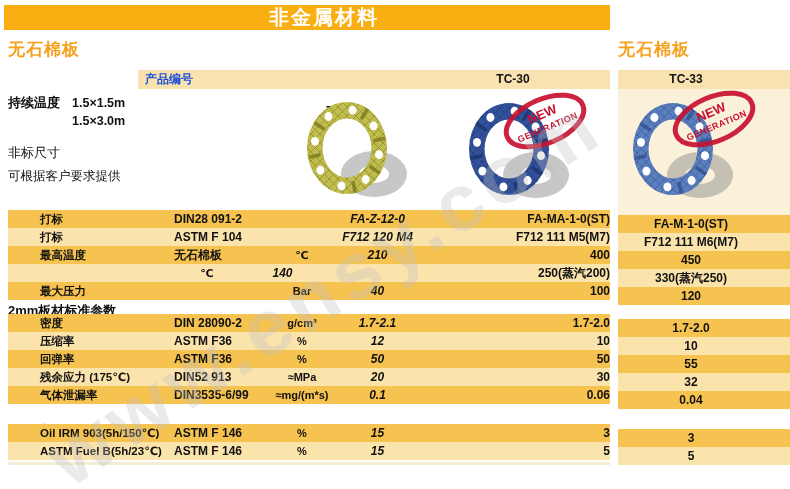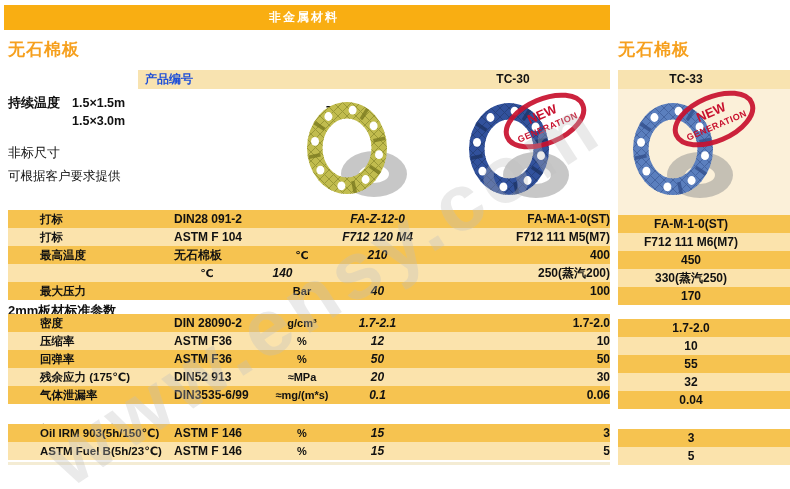--- a/index.html
+++ b/index.html
@@ -1,21 +1,21 @@
 <!DOCTYPE html>
 <html><head>
 <meta charset="utf-8">
 <style>
   html,body{margin:0;padding:0;background:#fff;}
   .page{position:relative;width:790px;height:489px;background:#fff;overflow:hidden;
         font-family:"Liberation Sans","DejaVu Sans",sans-serif;color:#111;}
   
   .topbar{position:absolute;left:4px;top:5px;width:606px;height:25px;background:var(--banner-bg);}
   .topbar-title{position:absolute;left:265px;top:0;height:25px;line-height:25px;
-        color:var(--banner-text);font-size:12px;font-weight:bold;letter-spacing:2px;}
+        color:var(--banner-text);font-size:20px;font-weight:bold;letter-spacing:2px;}
   .big-title{position:absolute;top:38px;font-size:17px;font-weight:bold;color:var(--title-orange);letter-spacing:1px;}
   .big-title.left{left:8px;}
   .big-title.right{left:618px;}
   
   .hband{position:absolute;top:70px;height:19px;background:var(--header-band-bg);font-size:12px;font-weight:bold;}
   .hband.main{left:138px;width:472px;}
   .hband.rightb{left:618px;width:172px;text-align:center;line-height:19px;padding-right:36px;box-sizing:border-box;}
   .hband .plabel{position:absolute;left:7px;top:0;line-height:19px;color:#1d4ed8;}
   .hband .p50{position:absolute;left:135px;width:140px;text-align:center;line-height:19px;margin-top:32px;}
   .hband .p30{position:absolute;left:305px;width:140px;text-align:center;line-height:19px;}
@@ -225,21 +225,21 @@
       </div>
       <div class="t-row dark">
         <div class="seg-main">
           <div class="c c-label">最大压力</div>
           <div class="c c-std"></div>
           <div class="c c-unit">Bar</div>
           <div class="c c-v0">40</div>
           <div class="c c-v1">100</div>
         </div>
         <div class="seg-gap"></div>
-        <div class="seg-right">170</div>
+        <div class="seg-right">120</div>
       </div>
       <div class="section-title">2mm板材标准参数</div>
       <div class="t-row dark">
         <div class="seg-main">
           <div class="c c-label">密度</div>
           <div class="c c-std">DIN 28090-2</div>
           <div class="c c-unit">g/cm³</div>
           <div class="c c-v0">1.7-2.1</div>
           <div class="c c-v1">1.7-2.0</div>
         </div>

